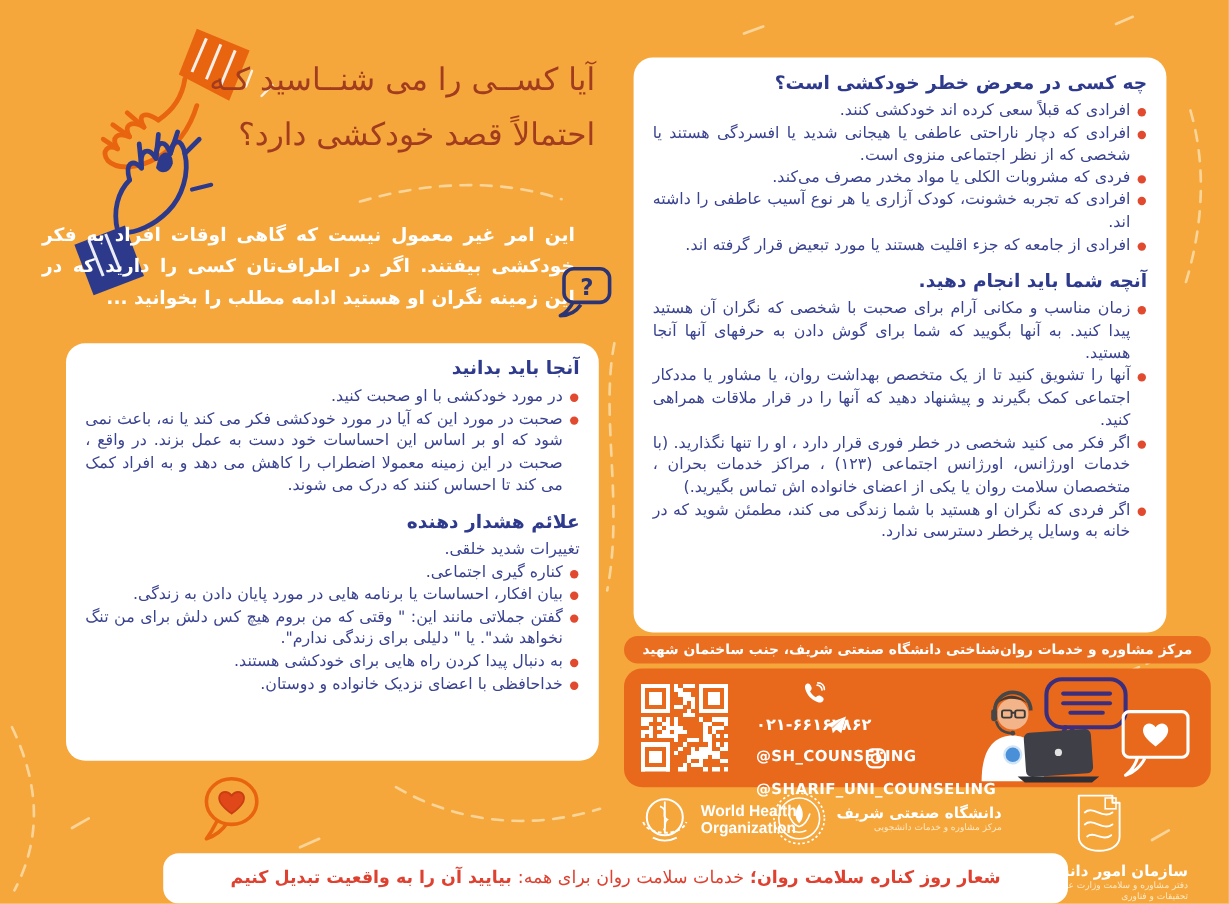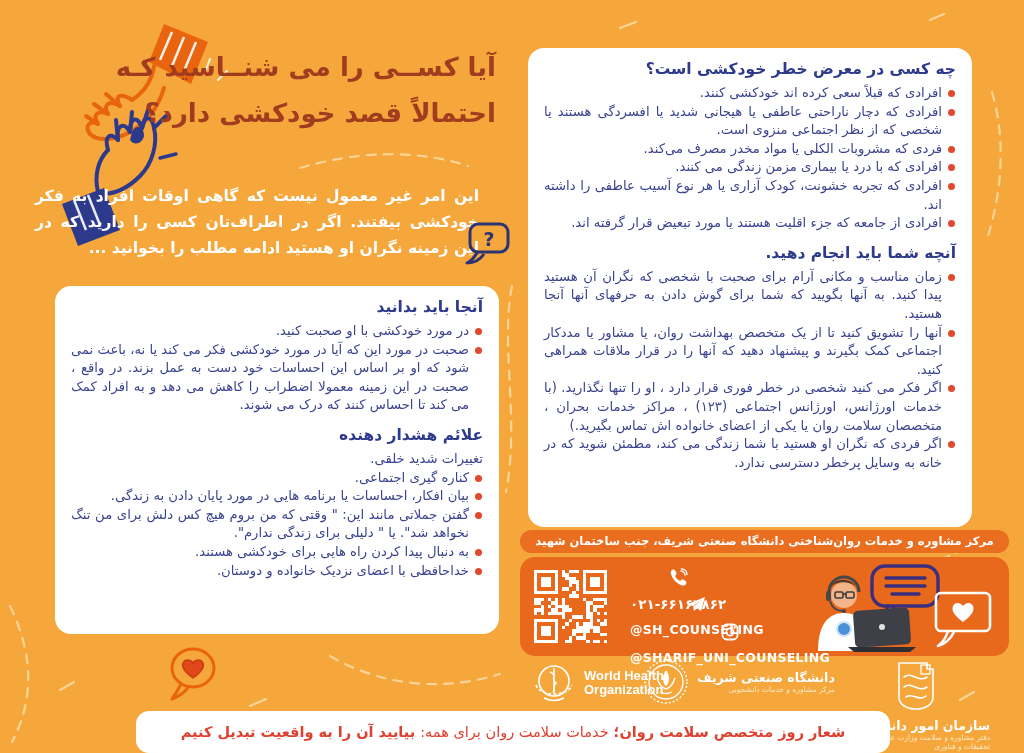--- a/index.html
+++ b/index.html
@@ -3,21 +3,21 @@
 <meta charset="utf-8">
 <style>
   html,body{margin:0;padding:0;}
   body{width:1024px;height:753px;overflow:hidden;font-family:"DejaVu Sans",sans-serif;}
   #poster{position:absolute;inset:0;width:1024px;height:753px;background:#F5A73C;overflow:hidden;direction:rtl;}
   .abs{position:absolute;}
   
   #deco{position:absolute;left:0;top:0;width:1024px;height:753px;pointer-events:none;}
 
   
-  .title{left:178px;top:44px;width:318px;text-align:right;color:#A23C1F;font-weight:bold;
+  .title{left:178px;top:44px;width:318px;text-align:right;color:#A23C1F;font-weight:normal;
          font-size:26px;line-height:46px;letter-spacing:0;}
   .title div{white-space:nowrap;}
 
   
   .intro{left:18px;top:183px;width:444px;color:#FFFFFF;font-weight:bold;font-size:15.5px;
          line-height:26px;text-align:justify;text-align-last:right;margin-left:17px;}
 
   
   .card{background:#FFFFFF;border-radius:16px;padding:12px 16px 10px;box-sizing:border-box;
         color:#3A438F;overflow:hidden;}
@@ -133,21 +133,20 @@
     </g>
     <text x="27" y="30" text-anchor="middle" font-size="19" font-weight="bold" fill="#2D3473">?</text>
   </svg>
 
   <div class="abs card card-right">
     <h3>چه کسی در معرض خطر خودکشی است؟</h3>
     <ul class="blist">
       <li>افرادی که قبلاً سعی کرده اند خودکشی کنند.</li>
       <li>افرادی که دچار ناراحتی عاطفی یا هیجانی شدید یا افسردگی هستند یا شخصی که از نظر اجتماعی منزوی است.</li>
       <li>فردی که مشروبات الکلی یا مواد مخدر مصرف می‌کند.</li>
-      <li>افرادی که با درد یا بیماری مزمن زندگی می کنند.</li>
       <li>افرادی که تجربه خشونت، کودک آزاری یا هر نوع آسیب عاطفی را داشته اند.</li>
       <li>افرادی از جامعه که جزء اقلیت هستند یا مورد تبعیض قرار گرفته اند.</li>
     </ul>
     <h3 class="mt">آنچه شما باید انجام دهید.</h3>
     <ul class="blist">
       <li>زمان مناسب و مکانی آرام برای صحبت با شخصی که نگران آن هستید پیدا کنید. به آنها بگویید که شما برای گوش دادن به حرفهای آنها آنجا هستید.</li>
       <li>آنها را تشویق کنید تا از یک متخصص بهداشت روان، یا مشاور یا مددکار اجتماعی کمک بگیرند و پیشنهاد دهید که آنها را در قرار ملاقات همراهی کنید.</li>
       <li>اگر فکر می کنید شخصی در خطر فوری قرار دارد ، او را تنها نگذارید. (با خدمات اورژانس، اورژانس اجتماعی (۱۲۳) ، مراکز خدمات بحران ، متخصصان سلامت روان یا یکی از اعضای خانواده اش تماس بگیرید.)</li>
       <li>اگر فردی که نگران او هستید با شما زندگی می کند، مطمئن شوید که در خانه به وسایل پرخطر دسترسی ندارد.</li>
     </ul>
@@ -416,18 +415,18 @@
       <path d="M13,20 C20,14 28,26 36,20 M13,30 C20,24 28,36 36,30 M15,40 C21,35 28,45 35,39" fill="none" stroke="#FFFFFF" stroke-width="1.6" stroke-linecap="round"></path>
     </svg>
     <div>
       <div class="name">سازمان امور دانشجویان</div>
       <div class="sub">دفتر مشاوره و سلامت وزارت علوم</div>
       <div class="sub">تحقیقات و فناوری</div>
     </div>
   </div>
 
   <div class="abs slogan">
-    <span class="b">شعار روز متخصص سلامت روان؛</span>
+    <span class="b">شعار روز کناره سلامت روان؛</span>
     <span>خدمات سلامت روان برای همه:</span>
     <span class="b">بیایید آن را به واقعیت تبدیل کنیم</span>
   </div>
 
 </div>
 
 </body></html>

